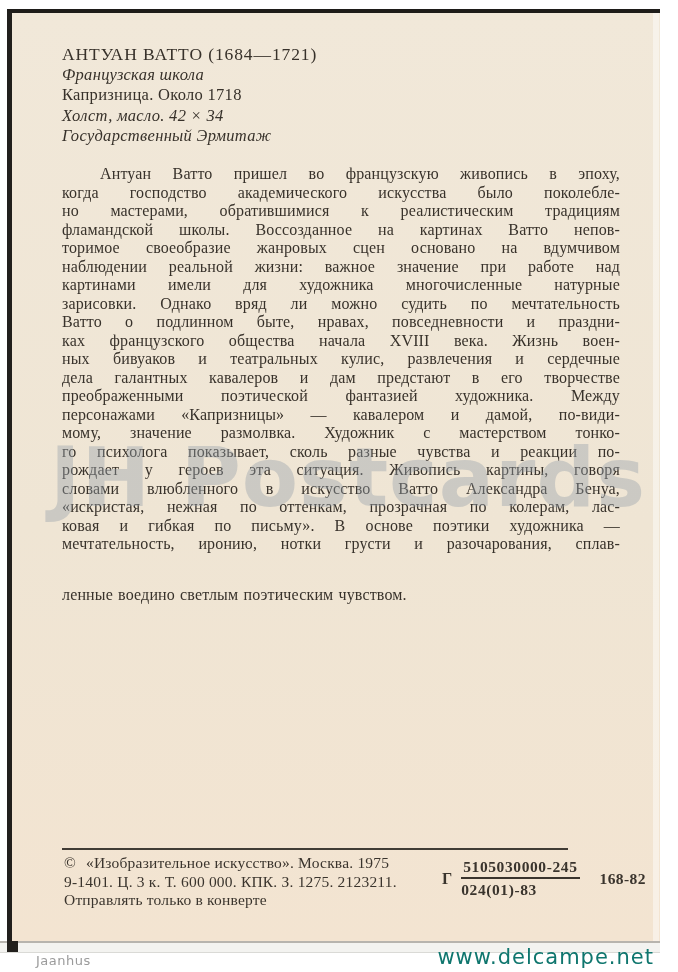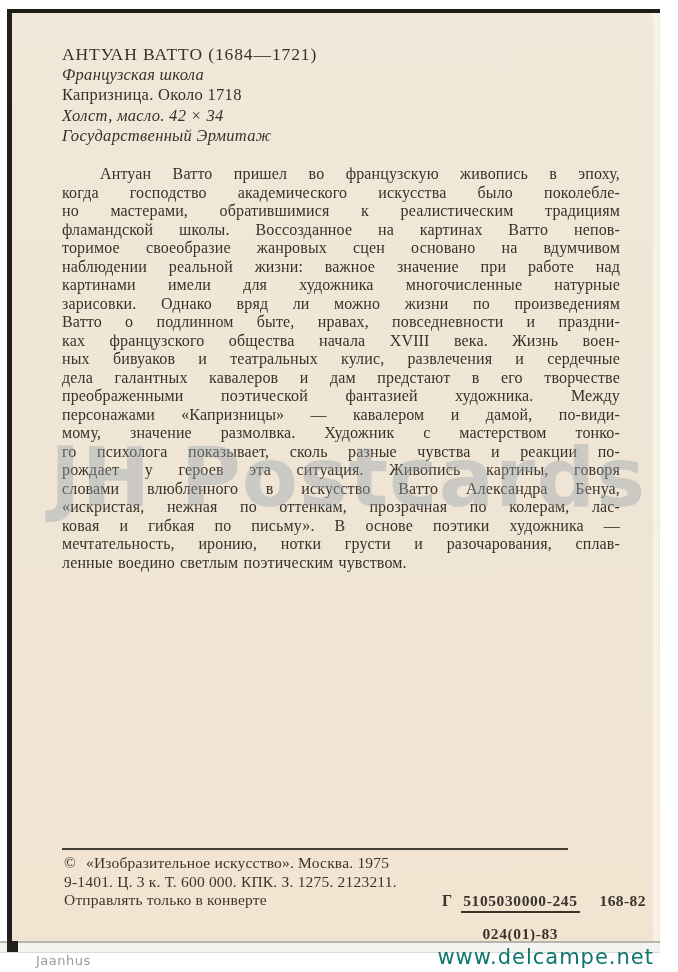--- a/index.html
+++ b/index.html
@@ -26,39 +26,39 @@
 
   .essay {
     position:absolute; left:50px; top:152px; width:558px;
     font-size:16px; color:#38322b; word-spacing:1px; letter-spacing:0.15px;
   }
   .essay .line {
     height:18.5px; line-height:18.5px; text-align:justify; text-align-last:justify;
     white-space:normal; overflow:hidden;
   }
   .essay .line:first-child { text-indent:38px; }
-  .essay .line:last-child { text-align-last:left; }
+  .essay .line:last-child { text-align-last:left;margin-top:32px; }
 
   .imprint-rule {
     position:absolute; left:50px; top:835px; width:506px; height:0;
     border-top:2px solid #413c35;
   }
   .imprint-block {
     position:absolute; left:52px; top:841px; width:400px;
     font-size:15.5px; line-height:18.5px; color:#3a342d; letter-spacing:0.2px;
   }
   .copyright-sign { display:inline-block; margin-right:10px; }
   .catalog {
     position:absolute; left:430px; top:845px; display:flex; align-items:center;
     font-weight:bold; color:#3a342d;
   }
   .catalog .prefix { font-size:16px; margin-right:9px; }
-  .catalog .frac { display:inline-block; text-align:center;margin-top:34px; }
+  .catalog .frac { display:inline-block; text-align:left; }
   .catalog .num { font-size:15.5px; letter-spacing:0.6px; padding:0 2px 1px 2px; border-bottom:2px solid #3a342d; }
-  .catalog .den { font-size:15.5px; letter-spacing:0.6px; padding-top:12px; }
+  .catalog .den { font-size:15.5px; letter-spacing:0.6px; padding-top:2px; }
   .catalog .suffix { font-size:15.5px; margin-left:20px; letter-spacing:0.4px; }
 
   .watermark-center {
     position:absolute; left:28px; top:430px; width:640px; height:96px;
     font-family:"DejaVu Sans","Liberation Sans",sans-serif; font-weight:bold;
     font-size:82px; line-height:96px; color:rgba(150,159,169,0.40);
     white-space:nowrap; pointer-events:none; z-index:5; letter-spacing:1px;text-align:center;
   }
   .bottom-strip {
     position:absolute; left:0; top:941px; width:678px; height:12px;
@@ -93,21 +93,21 @@
     </div>
 
     <div class="essay">
         <div class="line">Антуан Ватто пришел во французскую живопись в эпоху,</div>
         <div class="line">когда господство академического искусства было поколебле-</div>
         <div class="line">но мастерами, обратившимися к реалистическим традициям</div>
         <div class="line">фламандской школы. Воссозданное на картинах Ватто непов-</div>
         <div class="line">торимое своеобразие жанровых сцен основано на вдумчивом</div>
         <div class="line">наблюдении реальной жизни: важное значение при работе над</div>
         <div class="line">картинами имели для художника многочисленные натурные</div>
-        <div class="line">зарисовки. Однако вряд ли можно жизни по произведениям</div>
+        <div class="line">зарисовки. Однако вряд ли можно судить по мечтательность</div>
         <div class="line">Ватто о подлинном быте, нравах, повседневности и праздни-</div>
         <div class="line">ках французского общества начала XVIII века. Жизнь воен-</div>
         <div class="line">ных бивуаков и театральных кулис, развлечения и сердечные</div>
         <div class="line">дела галантных кавалеров и дам предстают в его творчестве</div>
         <div class="line">преображенными поэтической фантазией художника. Между</div>
         <div class="line">персонажами «Капризницы» — кавалером и дамой, по-види-</div>
         <div class="line">мому, значение размолвка. Художник с мастерством тонко-</div>
         <div class="line">го психолога показывает, сколь разные чувства и реакции по-</div>
         <div class="line">рождает у героев эта ситуация. Живопись картины, говоря</div>
         <div class="line">словами влюбленного в искусство Ватто Александра Бенуа,</div>

